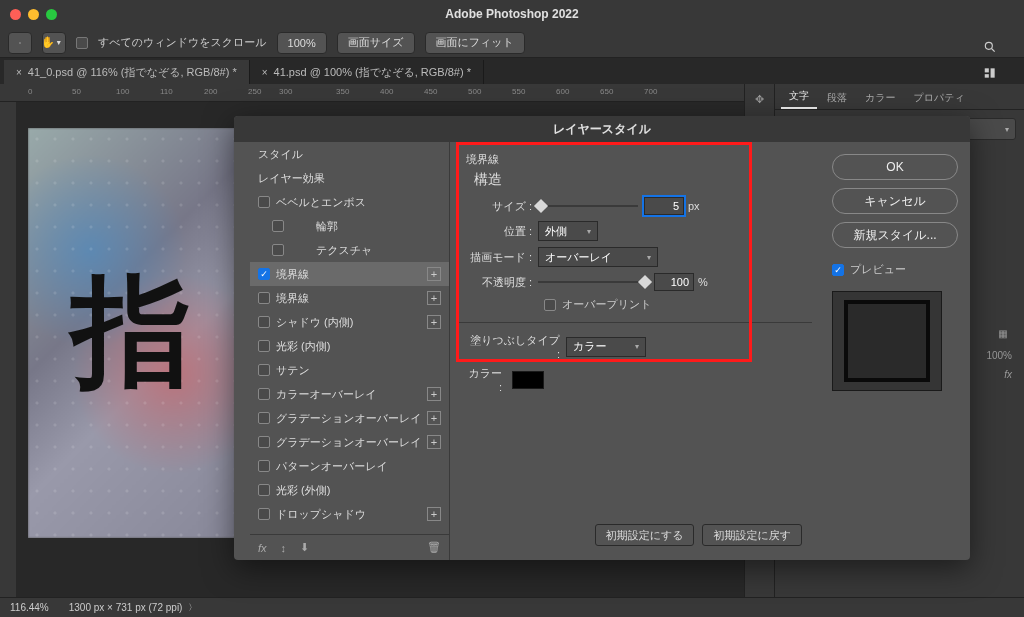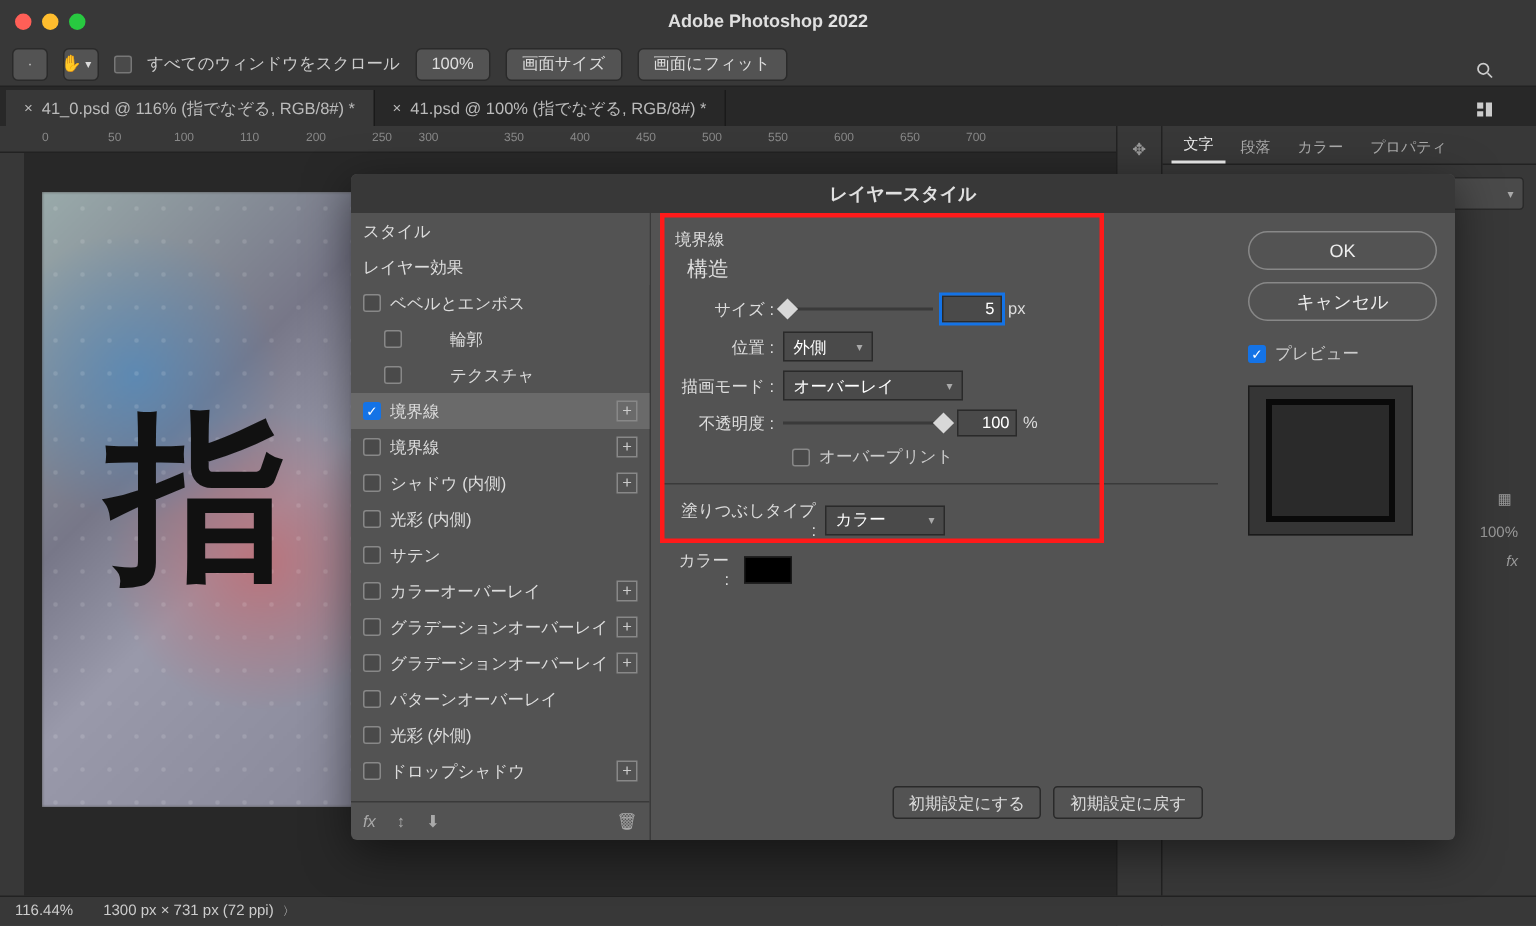--- a/index.html
+++ b/index.html
@@ -53,21 +53,21 @@
 .sel::after { content:"▾"; color:#aaa; font-size:8px; margin-left:5px; }
 .eye-list { margin-top:260px; padding:2px 8px; font-size:10px; color:#aaa; }
 .eye-row { display:flex; align-items:center; gap:6px; padding:3px 0; }
 
 
 .status { position:absolute; bottom:0; left:0; right:0; height:20px; background:#383838; border-top:1px solid #222; display:flex; align-items:center; padding:0 10px; font-size:10px; color:#ccc; }
 
 
 .modal { position:absolute; left:234px; top:116px; width:736px; height:444px; background:#535353; border-radius:4px; box-shadow:0 8px 30px rgba(0,0,0,.5); display:flex; flex-direction:column; }
 .modal-titlebar { height:26px; background:#383838; border-radius:4px 4px 0 0; display:flex; align-items:center; justify-content:center; font-size:12px; color:#e0e0e0; font-weight:600; }
-.modal-body { flex:1; display:flex; }
+.modal-body { flex:1; display:flex;margin-left:16px; }
 
 
 .msidebar { width:200px; border-right:1px solid #3a3a3a; display:flex; flex-direction:column; }
 .msb-row { height:24px; display:flex; align-items:center; padding:0 8px; font-size:11px; color:#ddd; position:relative; }
 .msb-head { background:#535353; }
 .msb-item { justify-content:space-between; }
 .msb-item .lbl { display:flex; align-items:center; gap:6px; }
 .msb-item.indent .lbl { padding-left:14px;gap:32px; }
 .msb-item.selected { background:#6a6a6a; }
 .chkbox { width:12px; height:12px; border:1px solid #888; border-radius:2px; background:#4a4a4a; display:inline-flex; align-items:center; justify-content:center; font-size:9px; color:#fff; }
@@ -399,20 +399,21 @@
 
       <div class="bot-btns">
         <div class="bot-btn">初期設定にする</div>
         <div class="bot-btn">初期設定に戻す</div>
       </div>
     </div>
 
     <div class="mright">
       <div class="mbtn">OK</div>
       <div class="mbtn">キャンセル</div>
+      <div class="mbtn">新規スタイル...</div>
       <div class="preview-row">
         <span class="chkbox on">✓</span>
         <span>プレビュー</span>
       </div>
       <div class="preview-sw">
           <div></div>
         </div>
     </div>
   </div>
 </div>

